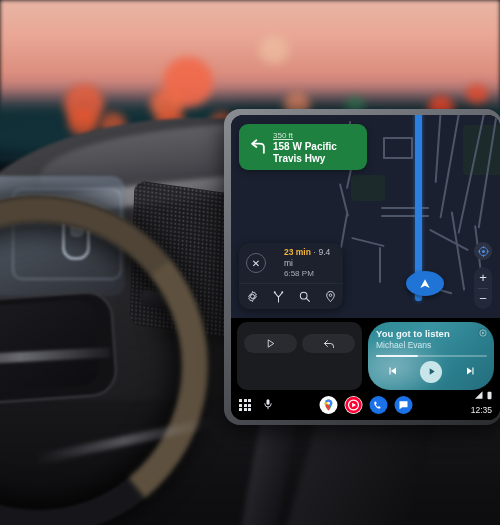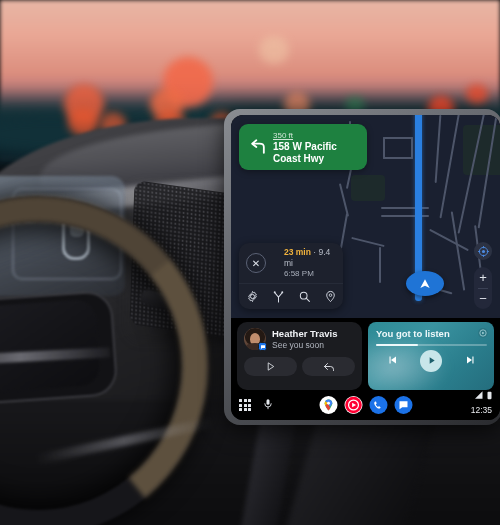--- a/index.html
+++ b/index.html
@@ -264,21 +264,21 @@
   .msgText { margin-left:6px; }
   .msgName { font-size:9.5px; font-weight:bold; color:#f1f3f6; line-height:12px; }
   .msgPrev { font-size:8.5px; color:#b2b7c0; line-height:11px; }
   .msgBtns { display:flex; gap:5px; margin-top:6px; }
   .msgBtn {
     flex:1; height:19px; background:#2a2b31; border-radius:9.5px;
     display:flex; align-items:center; justify-content:center;
   }
 
   .mediaCard {
-    flex:1; border-radius:8px; padding:6px 7px 0 8px; position:relative;
+    flex:1; border-radius:22px; padding:6px 7px 0 8px; position:relative;
     background:linear-gradient(135deg,#2e8b96 0%, #3a93a0 35%, #2a7d8c 70%, #246d7d 100%);
     overflow:hidden;
   }
   .mediaArtBlur {
     position:absolute; left:-10px; top:18px; width:90px; height:60px;
     background:radial-gradient(ellipse at 40% 45%, rgba(180,205,215,.55), rgba(70,130,145,0) 70%);
     filter:blur(6px);
   }
   .mediaTitle { font-size:9.5px; font-weight:bold; color:#eef8fa; line-height:12px;
     position:relative; z-index:2; white-space:nowrap; overflow:hidden; }
@@ -411,21 +411,21 @@
       <div class="navBanner">
         <span class="turnIcon">
           <svg width="20" height="20" viewBox="0 0 24 24" aria-hidden="true">
             <path d="M19 19 L19 12 Q19 8 14 8 L7 8" stroke="#ffffff" stroke-width="2.2" fill="none" stroke-linecap="round"></path>
             <path d="M10 4 L5 8 L10 12" stroke="#ffffff" stroke-width="2.2" fill="none" stroke-linecap="round" stroke-linejoin="round"></path>
           </svg>
         </span>
         <span class="navText">
           <div class="navDist">350 ft</div>
           <div class="navStreet">158 W Pacific</div>
-          <div class="navStreet">Coast Hwy</div>
+          <div class="navStreet">Travis Hwy</div>
         </span>
       </div>
 
       <div class="compassBtn">
         <svg width="11" height="11" viewBox="0 0 24 24" aria-hidden="true">
           <circle cx="12" cy="12" r="9" stroke="#4c8ae0" stroke-width="2" fill="none"></circle>
           <circle cx="12" cy="12" r="3.4" fill="#4c8ae0"></circle>
           <path d="M12 1 L12 4 M12 20 L12 23 M1 12 L4 12 M20 12 L23 12" stroke="#4c8ae0" stroke-width="2" stroke-linecap="round"></path>
         </svg>
       </div>
@@ -473,38 +473,20 @@
               <circle cx="12" cy="9.5" r="2.4" stroke="#d7dbe4" stroke-width="1.6" fill="none"></circle>
             </svg>
           </span>
         </div>
       </div>
     </div>
 
     <div class="cards">
 
       <div class="msgCard">
-        <div class="msgTop">
-          <div class="avatarWrap">
-            <div class="avatar">
-              <span class="hair"></span>
-                <span class="face"></span>
-                <span class="shoulders"></span>
-            </div>
-            <div class="avBadge">
-              <svg width="6" height="6" viewBox="0 0 24 24" aria-hidden="true">
-                <path d="M4 5h16v11H9l-5 4z" fill="#ffffff"></path>
-              </svg>
-            </div>
-          </div>
-          <div class="msgText">
-            <div class="msgName">Heather Travis</div>
-            <div class="msgPrev">See you soon</div>
-          </div>
-        </div>
         <div class="msgBtns">
           <div class="msgBtn">
             <svg width="11" height="11" viewBox="0 0 24 24" aria-hidden="true">
               <path d="M7 4 L19 12 L7 20 Z" stroke="#e6e9ee" stroke-width="1.8" fill="none" stroke-linejoin="round"></path>
             </svg>
           </div>
           <div class="msgBtn">
             <svg width="12" height="12" viewBox="0 0 24 24" aria-hidden="true">
               <path d="M9 5 L3 11 L9 17" stroke="#e6e9ee" stroke-width="1.8" fill="none" stroke-linecap="round" stroke-linejoin="round"></path>
               <path d="M3 11 H15 a6 6 0 0 1 6 6 v2" stroke="#e6e9ee" stroke-width="1.8" fill="none" stroke-linecap="round"></path>
@@ -515,20 +497,21 @@
 
       <div class="mediaCard">
         <div class="mediaArtBlur"></div>
         <div class="mediaAppIcon">
           <svg width="8" height="8" viewBox="0 0 24 24" aria-hidden="true">
             <circle cx="12" cy="12" r="9.5" stroke="#bfe4ea" stroke-width="2" fill="none"></circle>
             <path d="M10 8.4 L16 12 L10 15.6 Z" fill="#bfe4ea"></path>
           </svg>
         </div>
         <div class="mediaTitle">You got to listen</div>
+        <div class="mediaArtist">Michael Evans</div>
         <div class="progress">
             <i id="progfill" style="width: 38%;"></i>
           </div>
         <div class="mediaBtns">
           <span>
             <svg width="12" height="12" viewBox="0 0 24 24" aria-hidden="true">
               <path d="M18 5 L8 12 L18 19 Z" fill="#ffffff"></path>
               <rect x="5" y="5" width="2.2" height="14" fill="#ffffff"></rect>
             </svg>
           </span>

